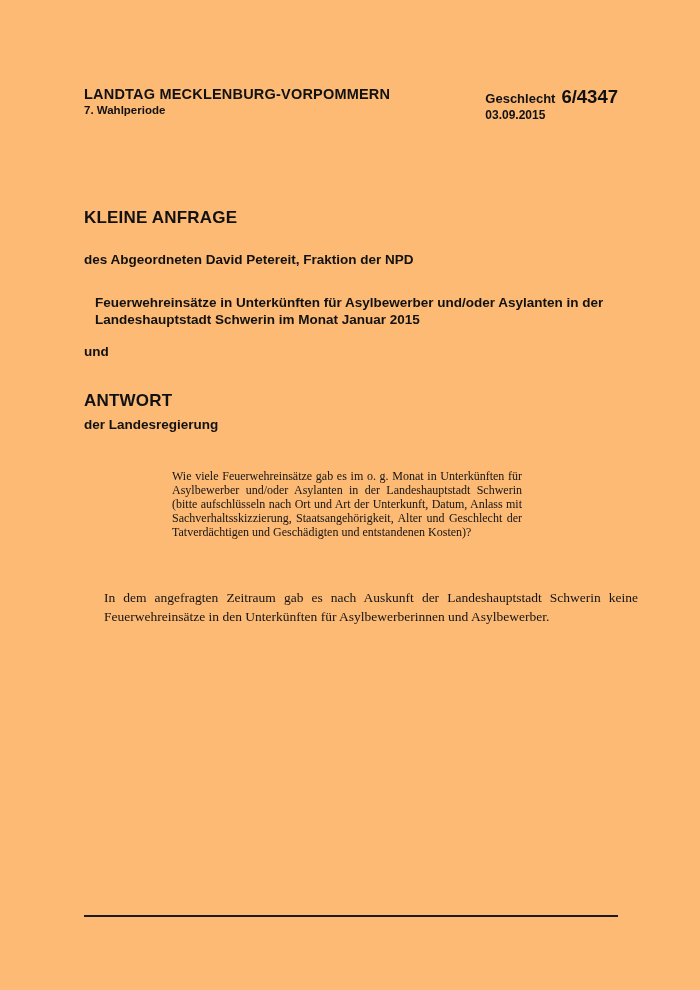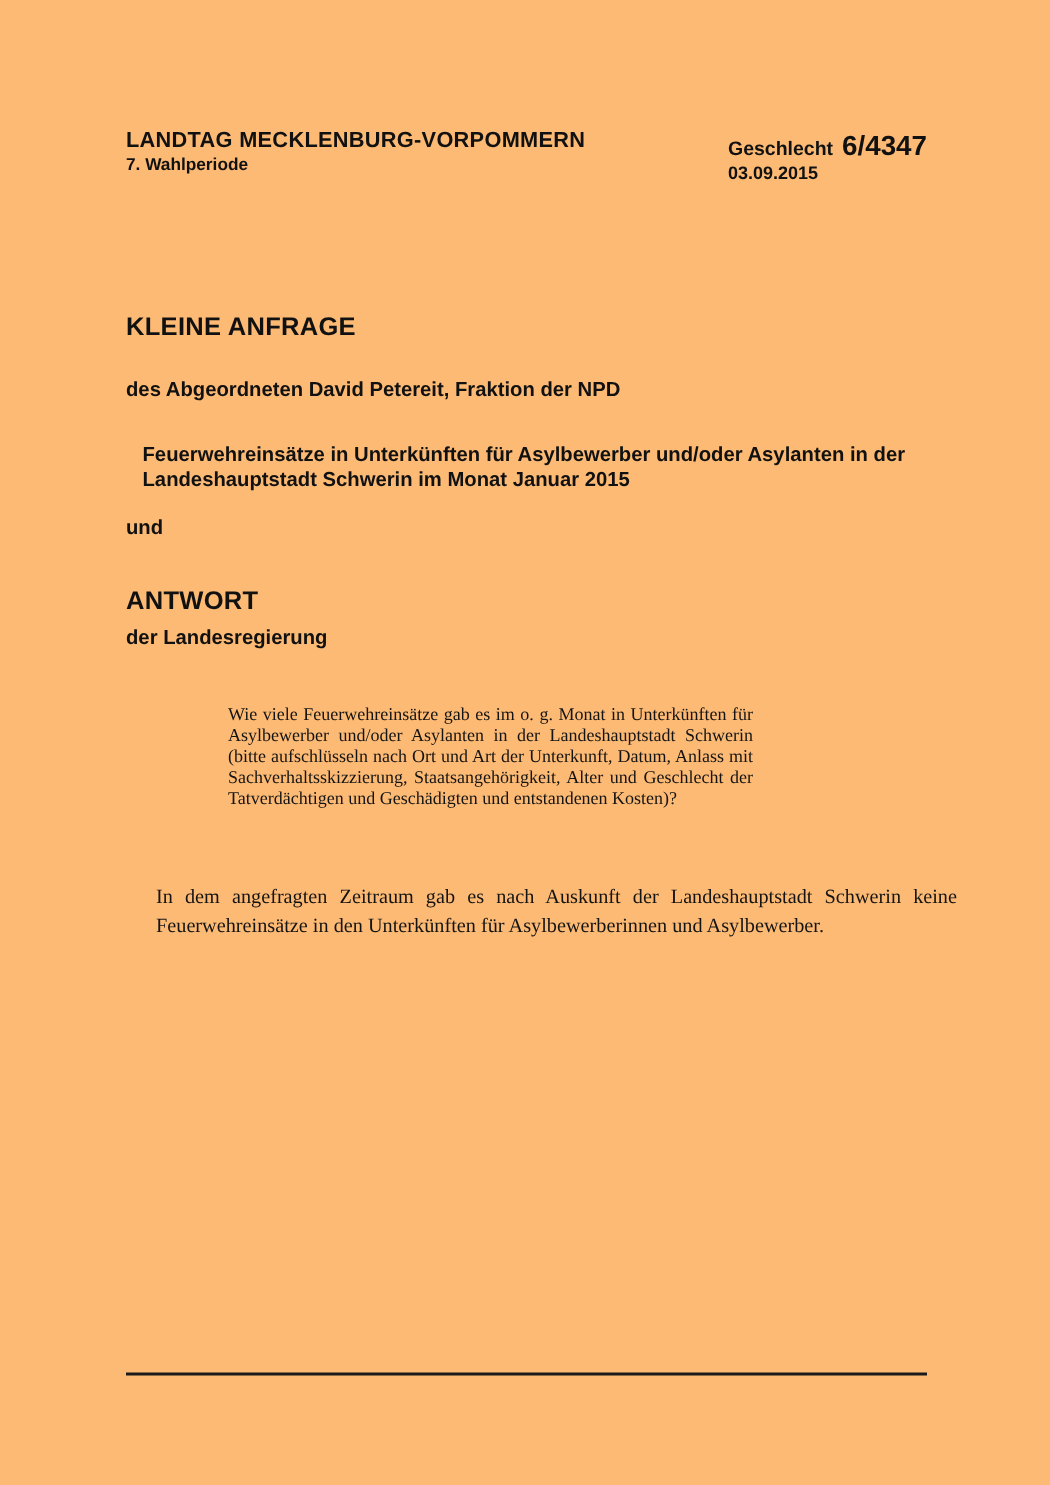--- a/index.html
+++ b/index.html
@@ -75,21 +75,21 @@
   
   .serif-block {
     position: absolute;
     font-family: "Liberation Serif", serif;
     color: #141414;
     text-align: justify;
     text-align-last: left;
   }
   .question-block {
     top: 470px;
-    left: 152px;
+    left: 172px;
     width: 350px;
     font-size: 12px;
     line-height: 13.9px;
   }
   .answer-block {
     top: 589px;
     left: 84px;
     width: 534px;
     font-size: 13.5px;
     line-height: 18.5px;

